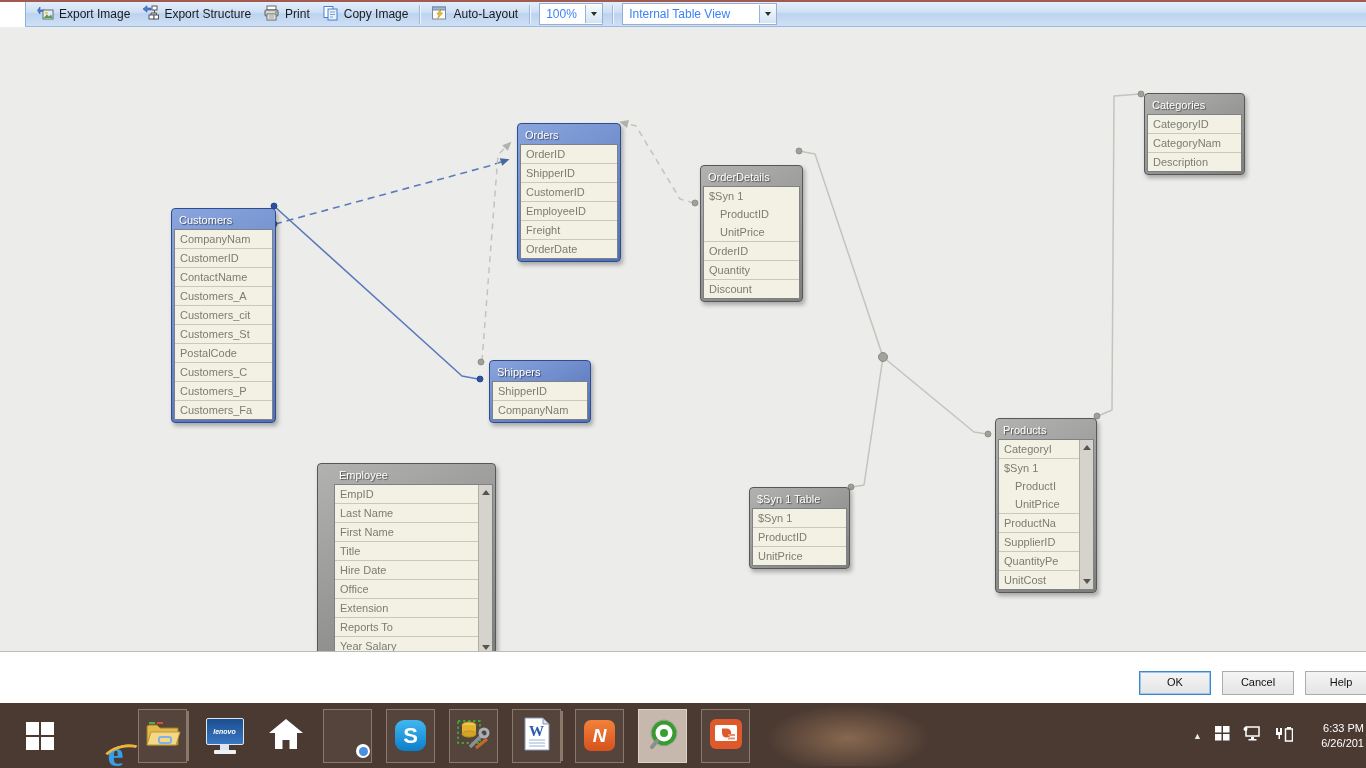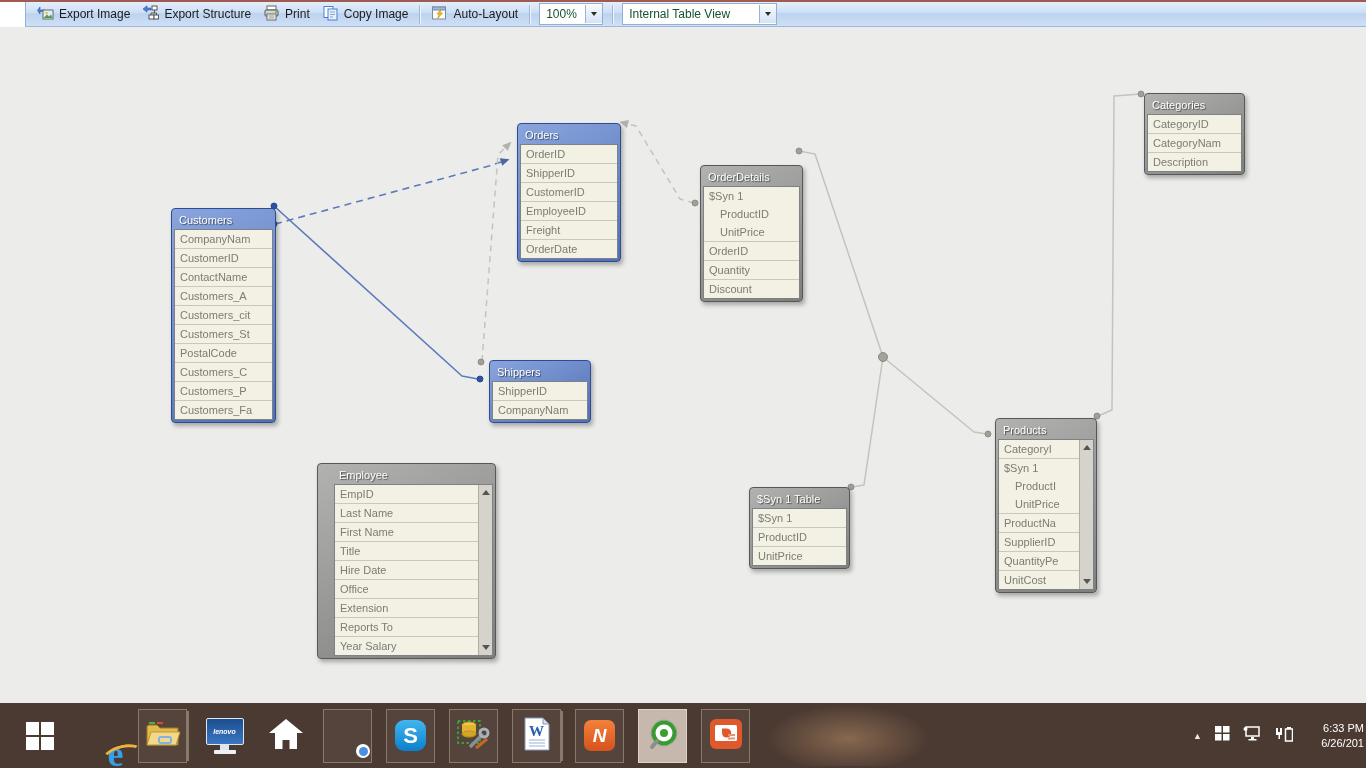--- a/index.html
+++ b/index.html
@@ -10,21 +10,21 @@
   #toolbar{position:absolute;top:0;left:0;right:0;height:27px;background:#fff;z-index:3;}
   #topline{position:absolute;top:0;left:0;right:0;height:2px;background:#a15a50;z-index:6;}
   #band{position:absolute;left:25px;right:0;top:2px;bottom:0;
     background:linear-gradient(#e3eefb 0%,#cfe0f6 42%,#bcd3ef 50%,#cfe0f6 100%);
     border-left:1px solid #8fb0da;border-bottom:1px solid #9cb8dd;
     display:flex;align-items:center;padding-left:5px;}
   .tbtn{display:flex;align-items:center;gap:5px;height:38px;padding:0 6px;color:#1b1b1b;
     font-size:12px;white-space:nowrap;cursor:default;border-radius:2px;}
   .tsep{width:1px;height:19px;background:#9db8da;box-shadow:1px 0 0 #eef4fb;margin:0 5px;}
   .combo{display:flex;align-items:center;height:20px;background:#fff;border:1px solid #94afd2;margin:0 4px;}
-  .combo .cval{flex:1;font-size:12px;padding:0 6px;color:#14532d;white-space:nowrap;overflow:hidden;}
+  .combo .cval{flex:1;font-size:12px;padding:0 6px;color:#3b82f6;white-space:nowrap;overflow:hidden;}
   .combo .dd{width:16px;height:18px;border-left:1px solid #9ab4d6;
     background:linear-gradient(#f6fafd,#d4e4f5);display:flex;align-items:center;justify-content:center;}
   .combo .dd i{width:0;height:0;border-left:3.5px solid transparent;border-right:3.5px solid transparent;
     border-top:4px solid #2b2b2b;}
   #zoom-combo{width:62px;}
   #view-combo{width:153px;}
 
   
   #canvas{position:absolute;top:27px;left:0;width:1366px;height:624px;background:#ececea;}
   #wires{position:absolute;left:0;top:0;}
@@ -395,20 +395,25 @@
               <div class="line">CategoryNam</div>
             </div>
             <div class="cell">
               <div class="line">Description</div>
             </div>
           </div>
         </div>
       </div>
     </div>
 
+  <div id="footer">
+    <div class="btn" id="ok-button">OK</div>
+    <div class="btn" id="cancel-button">Cancel</div>
+    <div class="btn" id="help-button">Help</div>
+  </div>
 
   <div id="taskbar">
     <div id="tb-blob"></div>
     <div id="tb-icons">
         <div class="tb-btn">
           <span>
             <span class="win-logo">
               <i></i>
               <i></i>
               <i></i>

